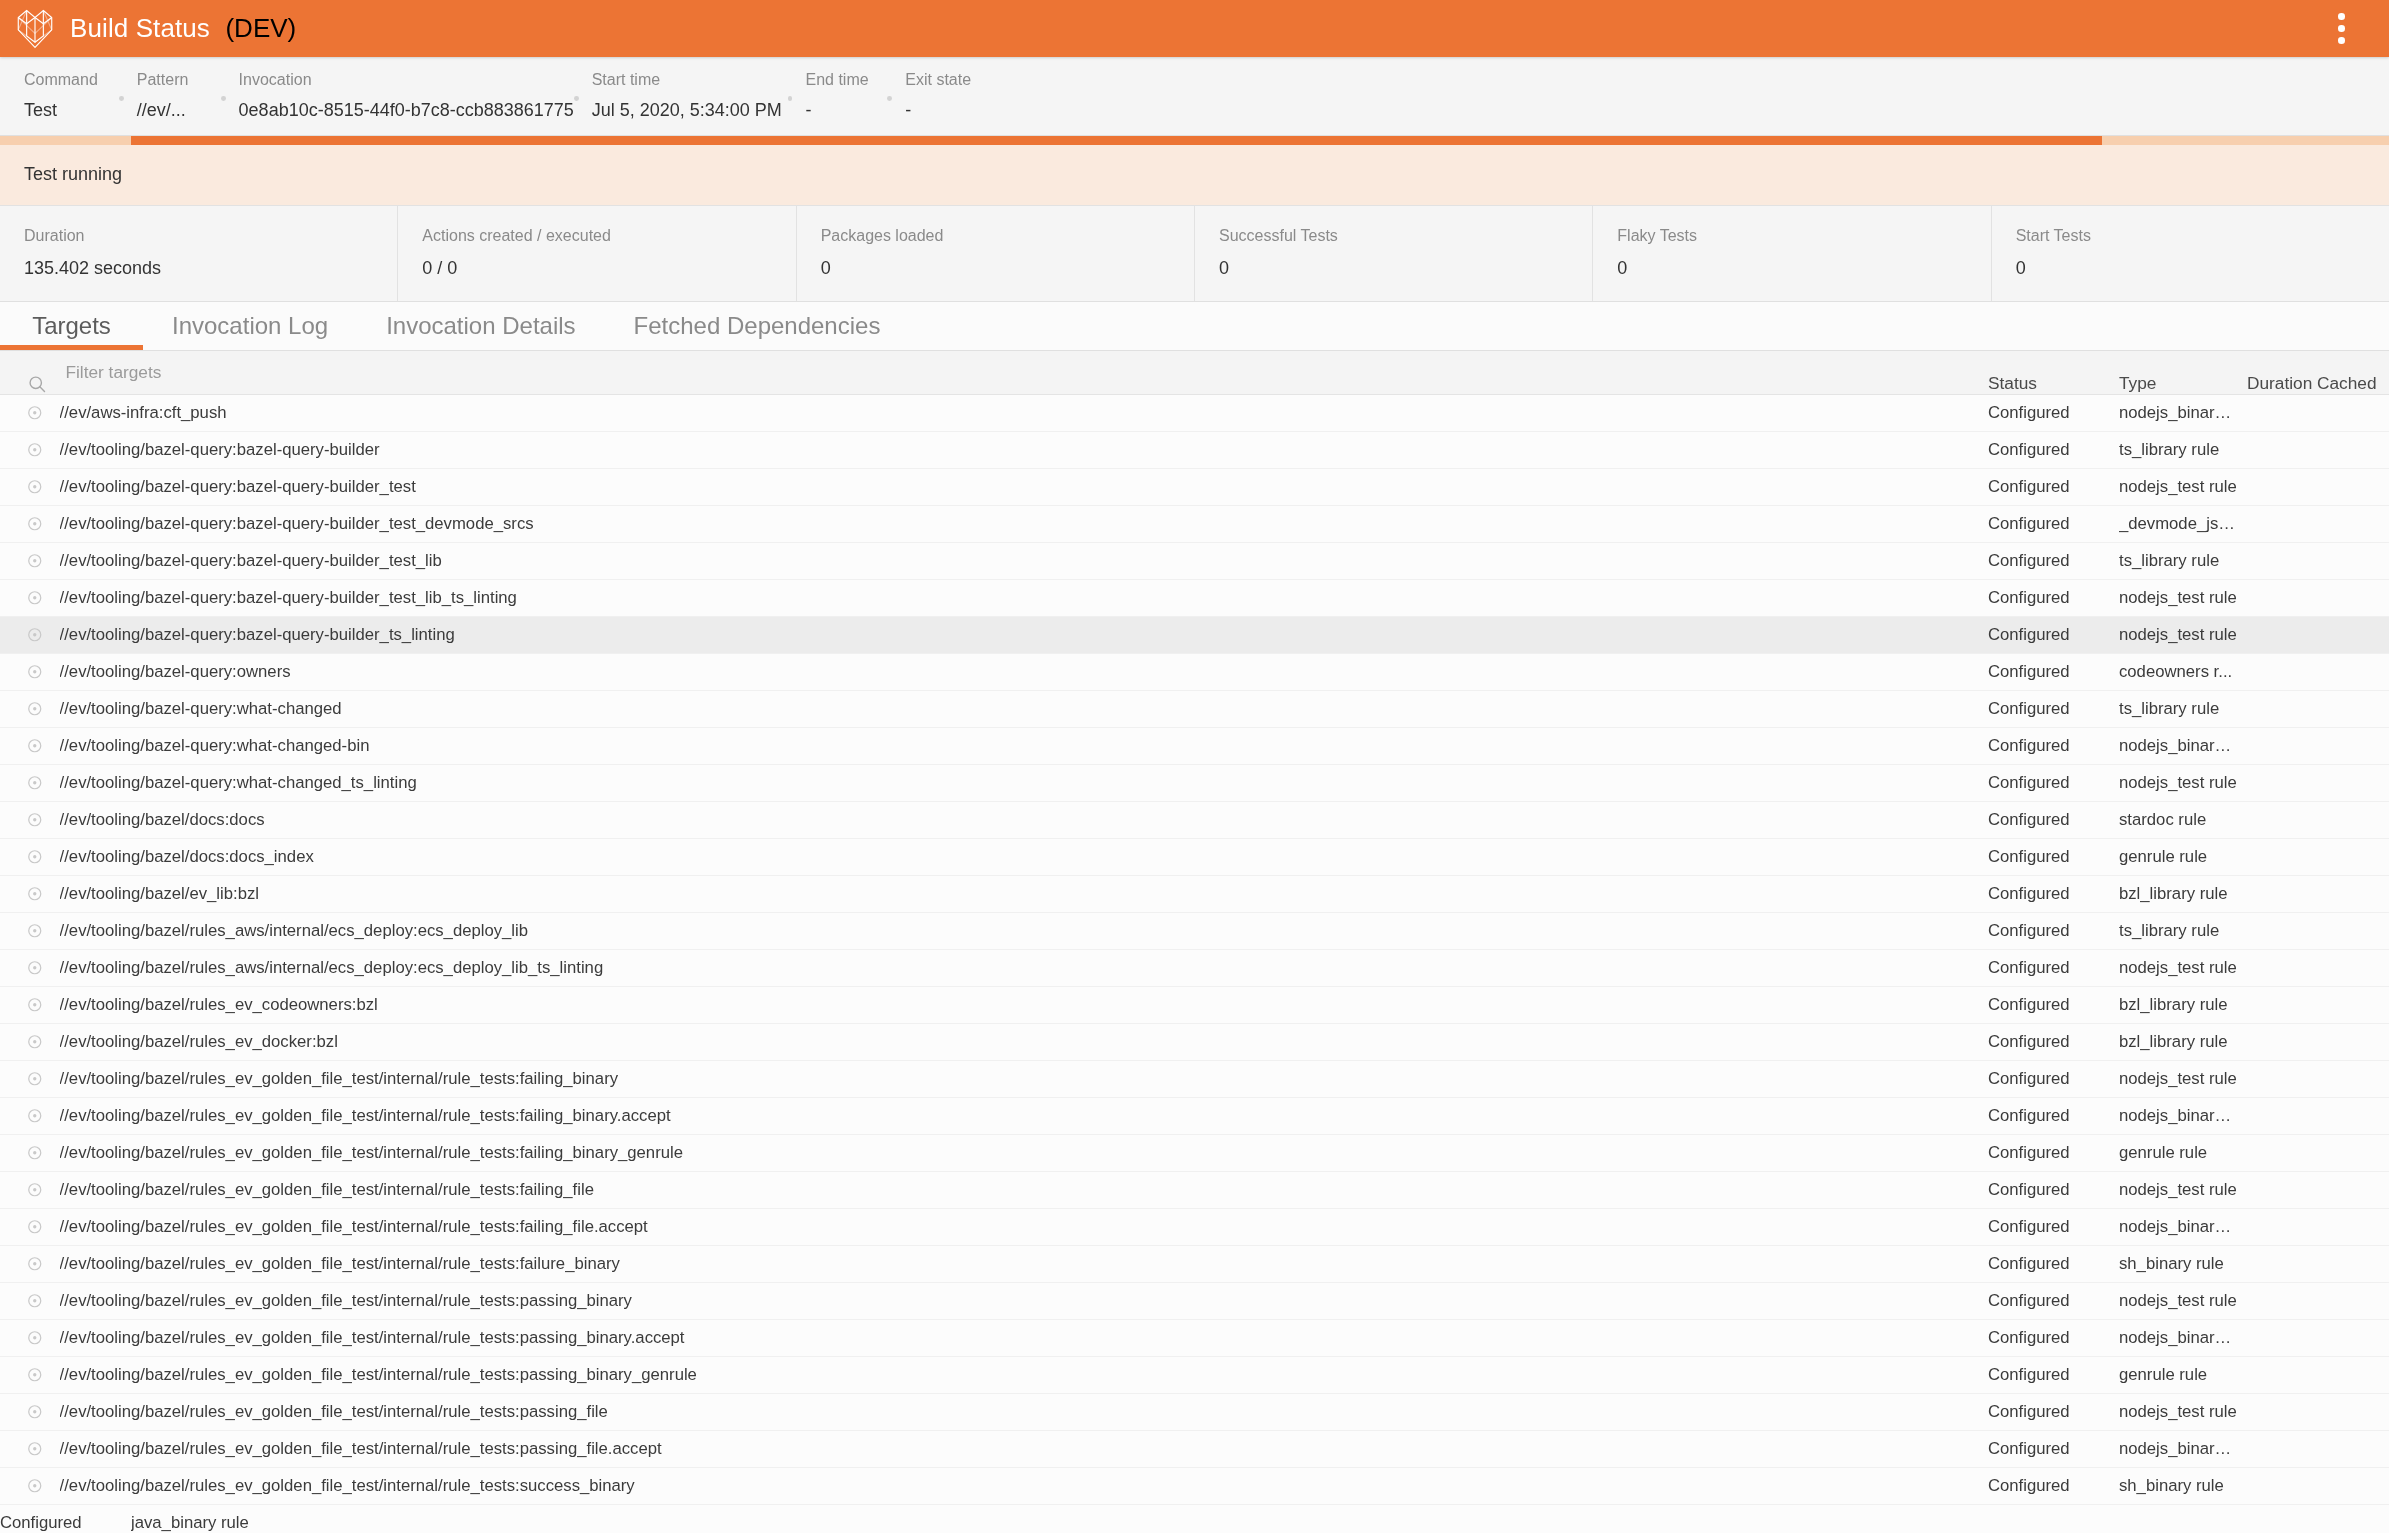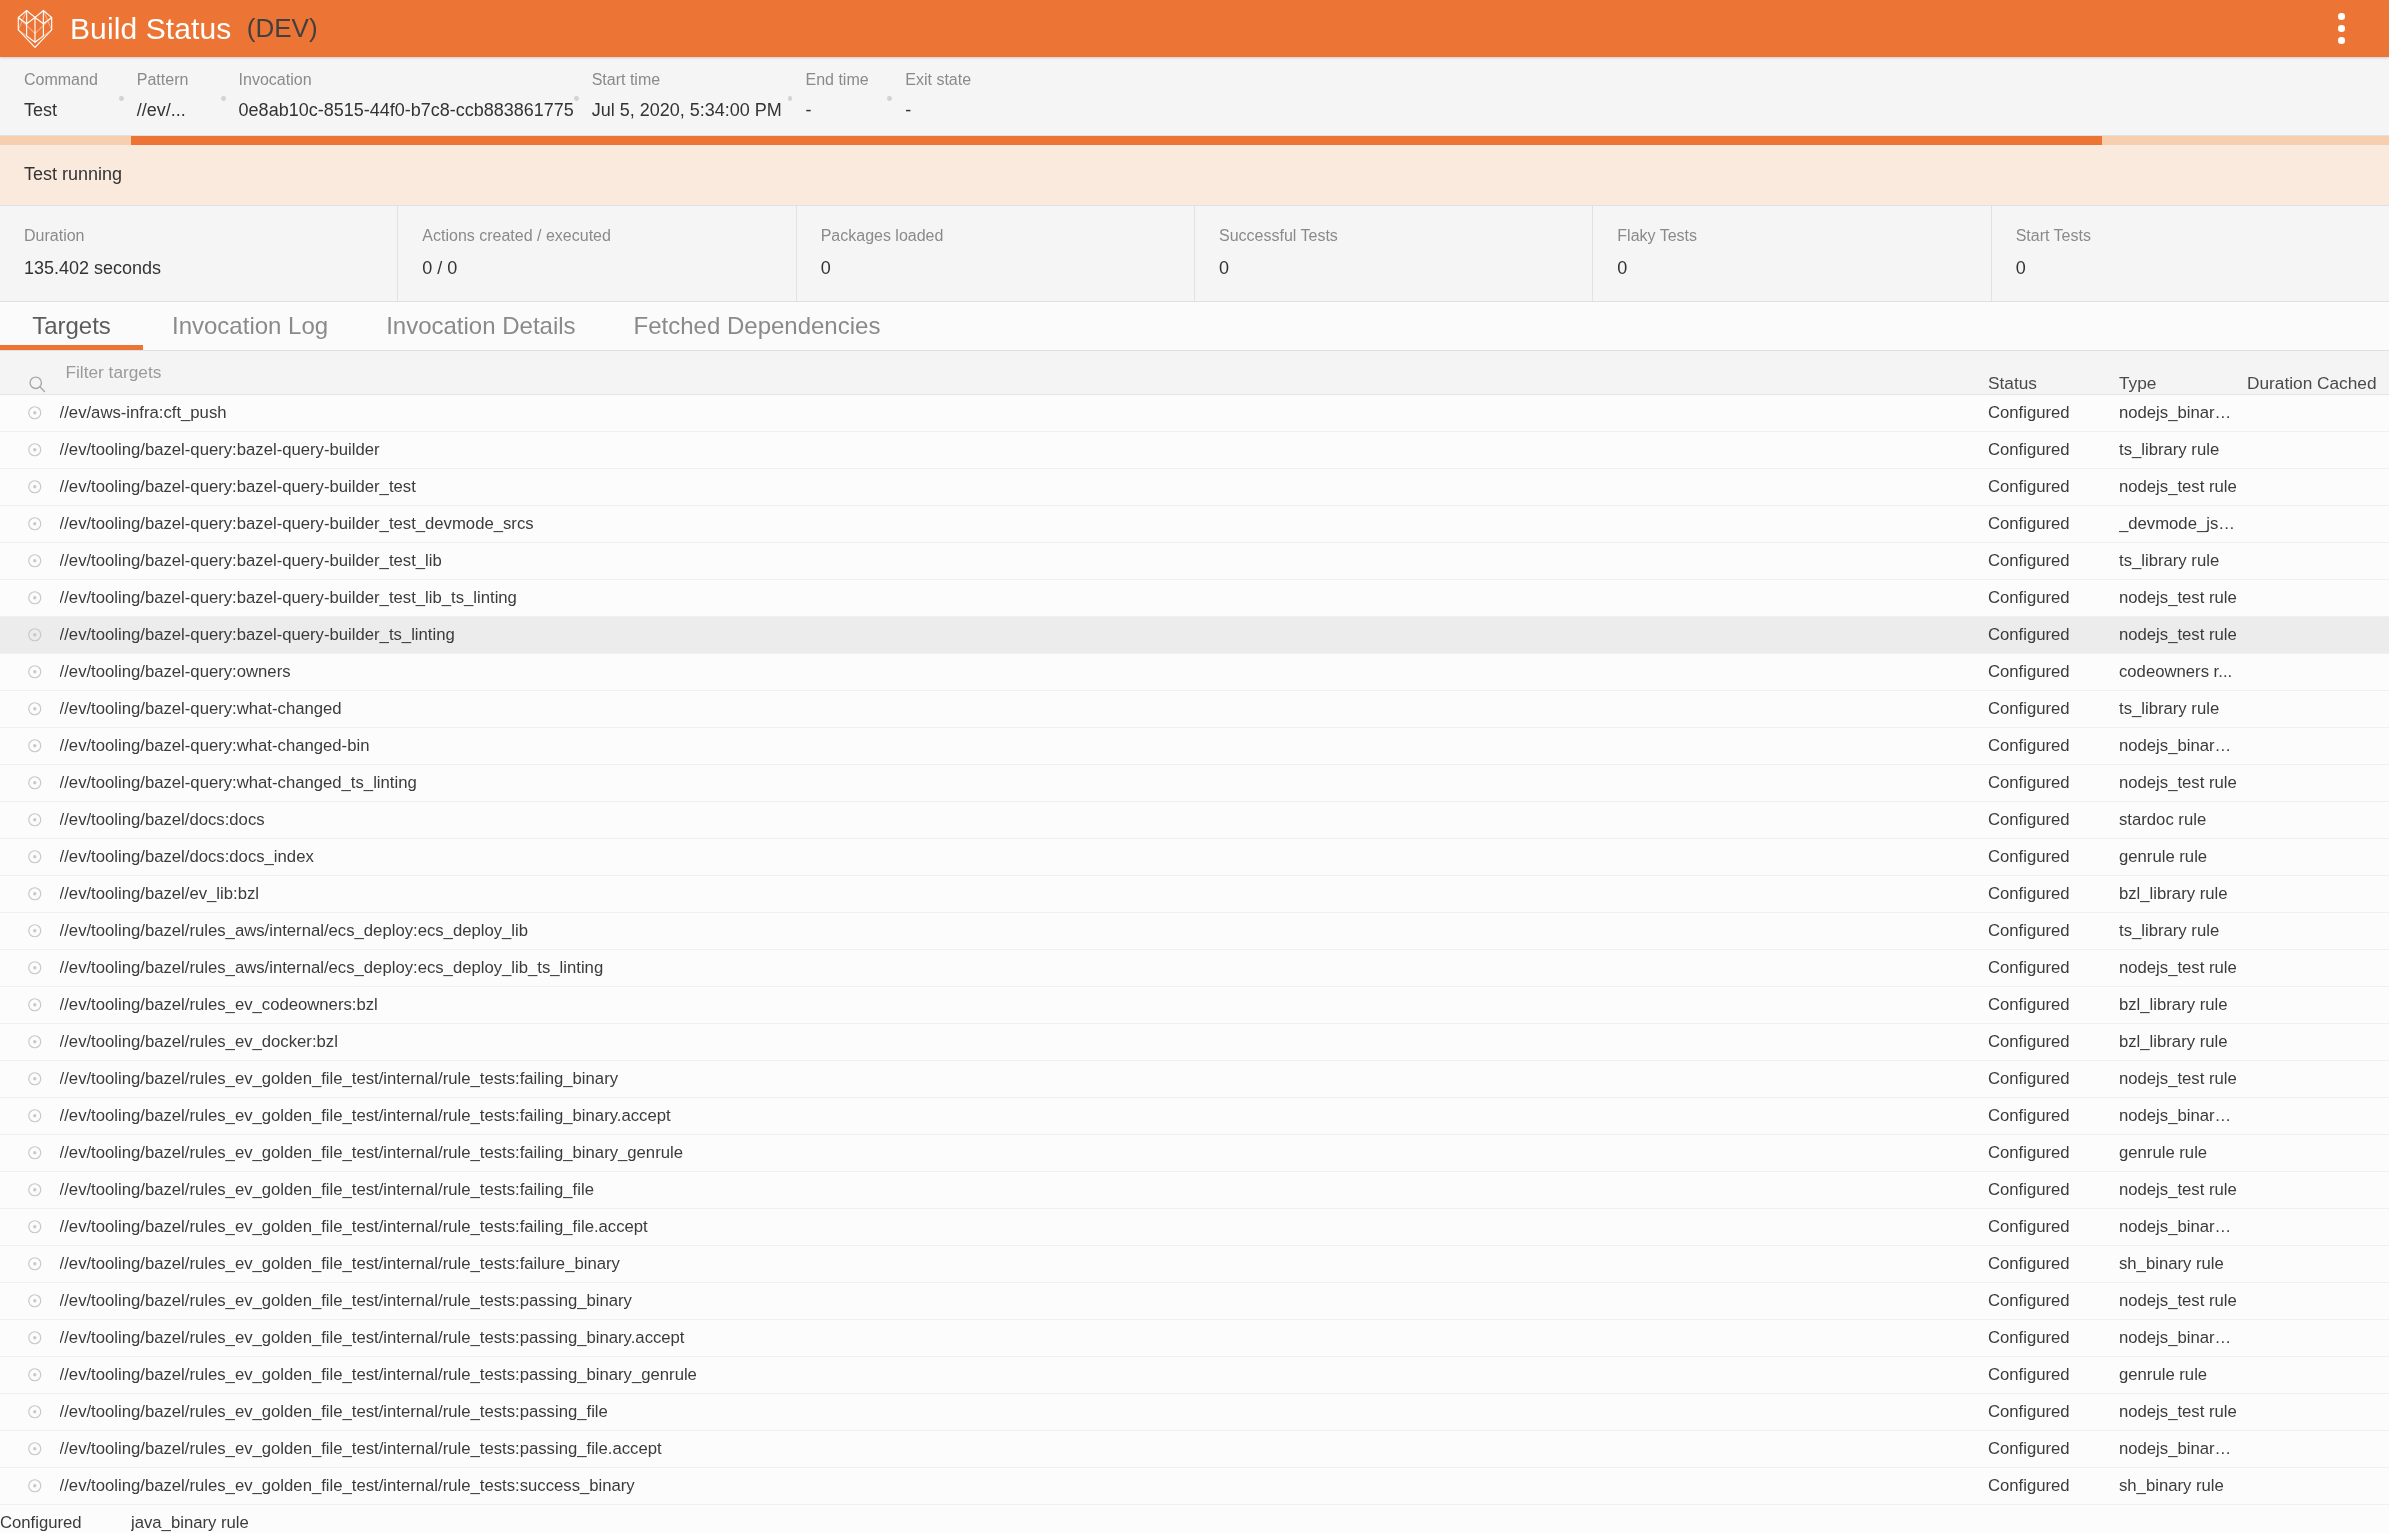--- a/index.html
+++ b/index.html
@@ -22,28 +22,28 @@
     box-shadow: 0 1.2px 3px rgba(0,0,0,0.22);
     z-index: 5;
   }
   .logo-wrap {
     width: 44px; height: 44px;
     display: flex; align-items: center; justify-content: center;
     flex: 0 0 auto;
   }
   .app-title {
     color: #ffffff;
-    font-size: 30px;
+    font-size: 26px;
     font-weight: 400;
     margin-left: 13px;
     letter-spacing: 0.1px;
     white-space: nowrap;
   }
   .app-env {
-    color: #404040;
+    color: #000000;
     font-size: 26px;
     font-weight: 400;
     margin-left: 15.5px;
     white-space: nowrap;
   }
   .header-spacer { flex: 1 1 auto; }
   .kebab {
     width: 18px; height: 44px;
     display: flex; flex-direction: column;
     align-items: center; justify-content: center;

